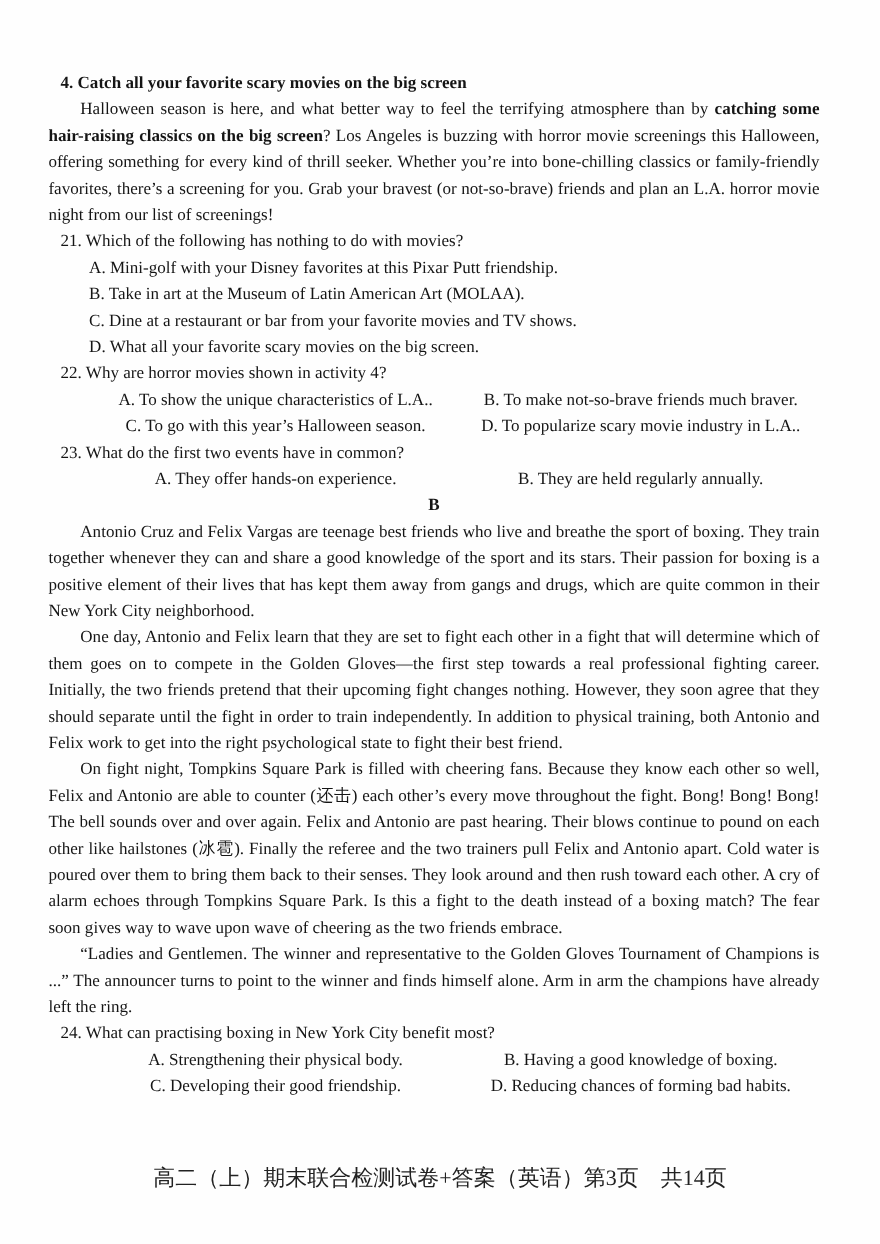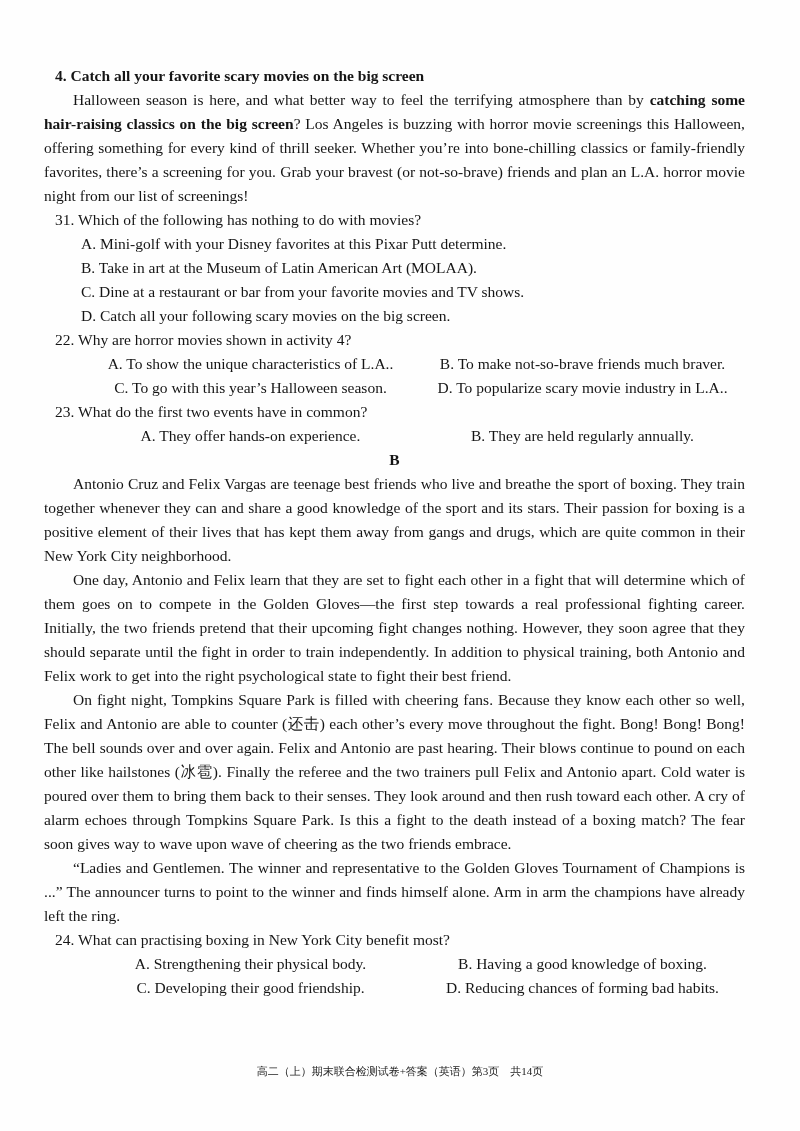--- a/index.html
+++ b/index.html
@@ -45,43 +45,43 @@
   .optR { flex: 1; }
   .section-label {
     text-align: center;
     font-weight: bold;
   }
   .footer {
     position: absolute;
     left: 0; top: 1059px;
     width: 800px;
     text-align: center;
-    font-size: 11px;
+    font-size: 20px;
     line-height: 24px;
     color: #222;
   }
 </style>
 </head>
 <body>
 
 <div class="page">
   <div class="content">
 
     <div class="heading">4. Catch all your favorite scary movies on the big screen</div>
 
     <p class="para"><span>Halloween season is here, and what better way to feel the terrifying atmosphere than by </span><b>catching some hair-raising classics on the big screen</b><span>? Los Angeles is buzzing with horror movie screenings this Halloween, offering something for every kind of thrill seeker. Whether you’re into bone-chilling classics or family-friendly favorites, there’s a screening for you. Grab your bravest (or not-so-brave) friends and plan an L.A. horror movie night from our list of screenings!</span></p>
 
     <div class="qline">
-      <span class="qnum">31.</span>
+      <span class="qnum">21.</span>
       <span class="qtext">Which of the following has nothing to do with movies?</span>
     </div>
-    <div class="opt">A. Mini-golf with your Disney favorites at this Pixar Putt determine.</div>
+    <div class="opt">A. Mini-golf with your Disney favorites at this Pixar Putt friendship.</div>
     <div class="opt">B. Take in art at the Museum of Latin American Art (MOLAA).</div>
     <div class="opt">C. Dine at a restaurant or bar from your favorite movies and TV shows.</div>
-    <div class="opt">D. Catch all your following scary movies on the big screen.</div>
+    <div class="opt">D. What all your favorite scary movies on the big screen.</div>
 
     <div class="qline">
       <span class="qnum">22.</span>
       <span class="qtext">Why are horror movies shown in activity 4?</span>
     </div>
     <div class="optrow">
       <span class="optL">A. To show the unique characteristics of L.A..</span>
       <span class="optR">B. To make not-so-brave friends much braver.</span>
     </div>
     <div class="optrow">

